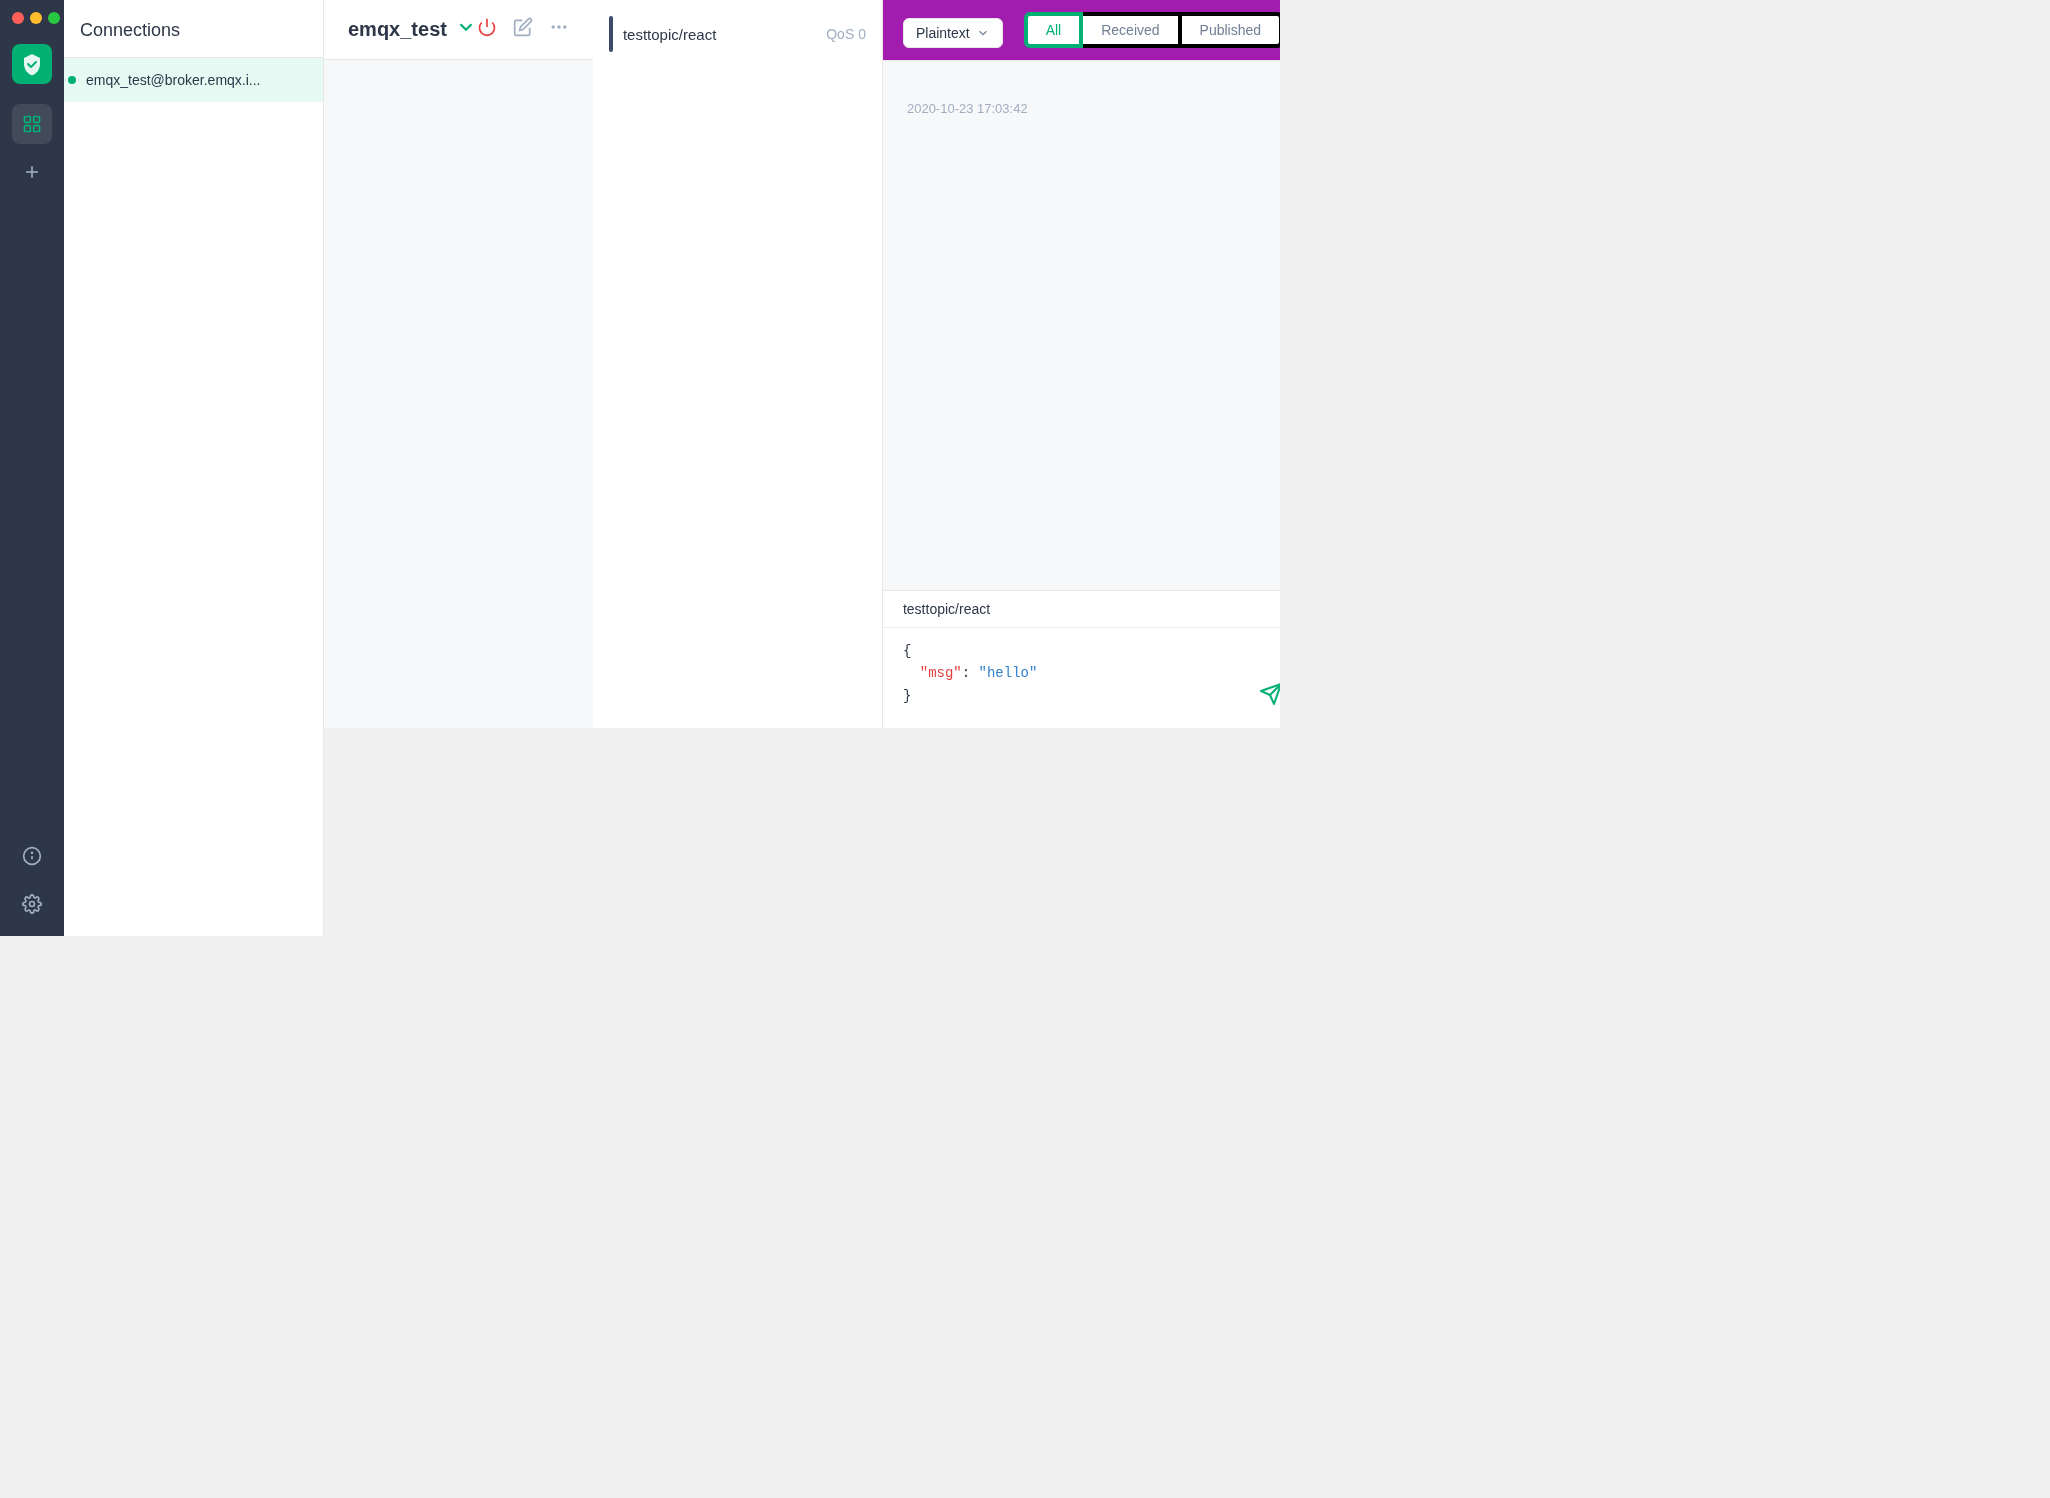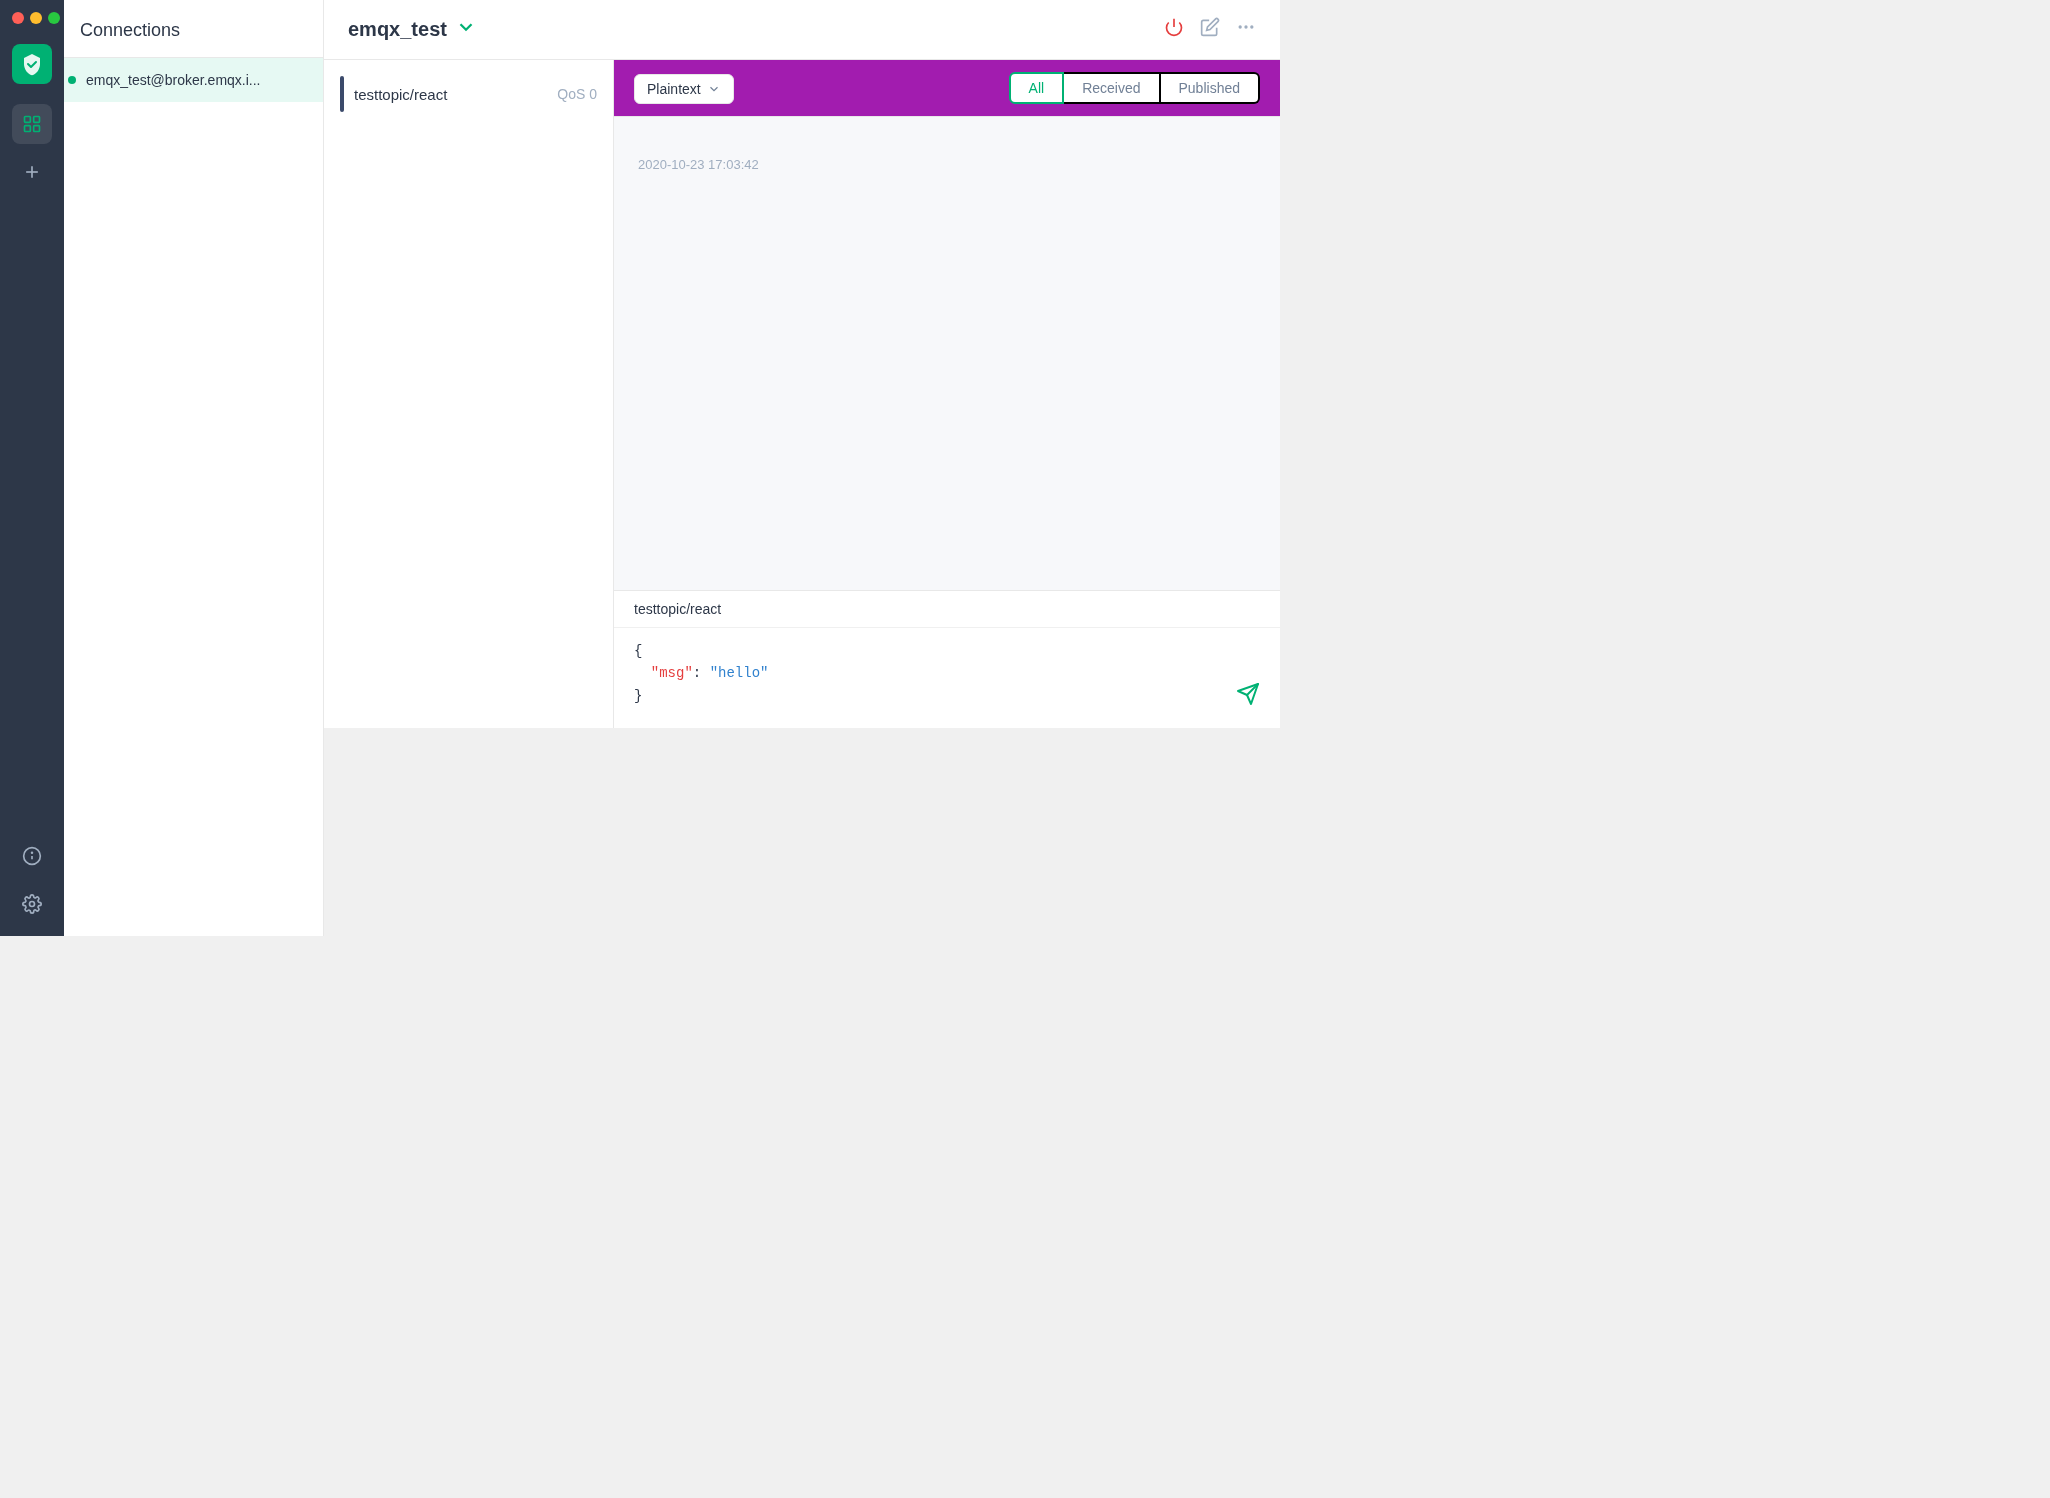--- a/index.html
+++ b/index.html
@@ -61,21 +61,21 @@
       padding: 14px 4px; cursor: pointer;
       background: #e6f9f3;
     }
     .connection-dot { width: 8px; height: 8px; border-radius: 50%; background: #00b173; flex-shrink: 0; }
     .connection-name { font-size: 14px; color: #2d3748; }
 
     
     .main-area {
       flex: 1;
       display: flex;
-      flex-direction: column;
+      flex-direction: row;
       height: 728px;
       background: #f7f8fa;
     }
 
     
     .main-header {
       background: #fff;
       border-bottom: 1px solid #e8e8e8;
       padding: 0 24px;
       height: 60px;
@@ -155,21 +155,21 @@
       flex-shrink: 0;
     }
     .format-select {
       display: flex; align-items: center; gap: 6px;
       border: 1px solid #e8e8e8; border-radius: 6px;
       padding: 6px 12px; font-size: 14px; color: #2d3748; cursor: pointer;
       background: #fff;
     }
     .filter-tabs { display: flex; gap: 0; margin-left: auto; }
     .filter-tab {
-      padding: 6px 18px; border: 2px solid #000000;
+      padding: 6px 18px; border: 4px solid #000000;
       background: #fff; font-size: 14px; color: #718096; cursor: pointer;
     }
     .filter-tab:first-child { border-radius: 6px 0 0 6px; }
     .filter-tab:last-child { border-radius: 0 6px 6px 0; border-left: none; }
     .filter-tab:not(:first-child):not(:last-child) { border-left: none; }
     .filter-tab.active { border-color: #00b173; color: #00b173; background: #fff; }
 
     
     .messages-list {
       flex: 1;

